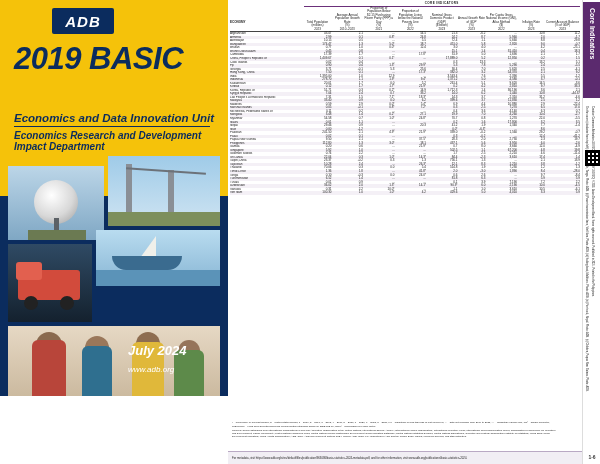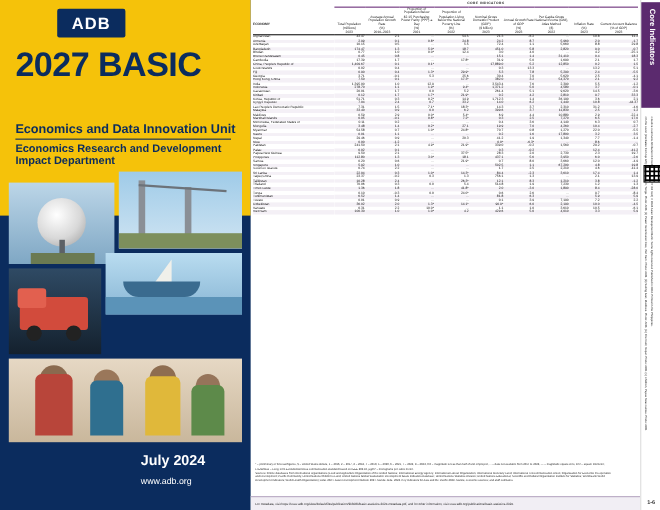--- a/index.html
+++ b/index.html
@@ -7,24 +7,25 @@
     width:600px;height:464px;
     background:#ffffff;
     font-family:"Liberation Sans", sans-serif;
     overflow:hidden;
   }
   .page{position:relative;width:600px;height:464px;display:flex;}
 
   
   .cover{
     position:relative;
-    width:228px;height:464px;
+    width:228px;height:396px;
     background:#0b2c5e;
     overflow:hidden;
     flex:0 0 228px;
+    font-style:italic;
   }
   .cover-yellow{
     position:absolute;left:0;top:0;width:228px;height:196px;
     background:#f5c20a;
   }
   .adb-logo{
     position:absolute;left:52px;top:8px;width:62px;height:26px;
     background:#0b2c5e;border-radius:2px;
     display:flex;align-items:center;justify-content:center;
   }
@@ -183,21 +184,21 @@
 <div class="page">
 
   <div class="cover">
     <div class="cover-yellow"></div>
 
     <div class="adb-logo">
       <span>ADB</span>
     </div>
 
     <div class="cover-title">
-      <span class="l1">2027 BASIC</span>
+      <span class="l1">2019 BASIC</span>
     </div>
 
     <div class="cover-rule"></div>
     <div class="cover-sub">Economics and Data Innovation Unit</div>
     <div class="cover-unit">Economics Research and Development Impact Department</div>
 
     <div class="photos">
       <div class="ph p1">
         <div class="dish"></div>
         <div class="mast"></div>

